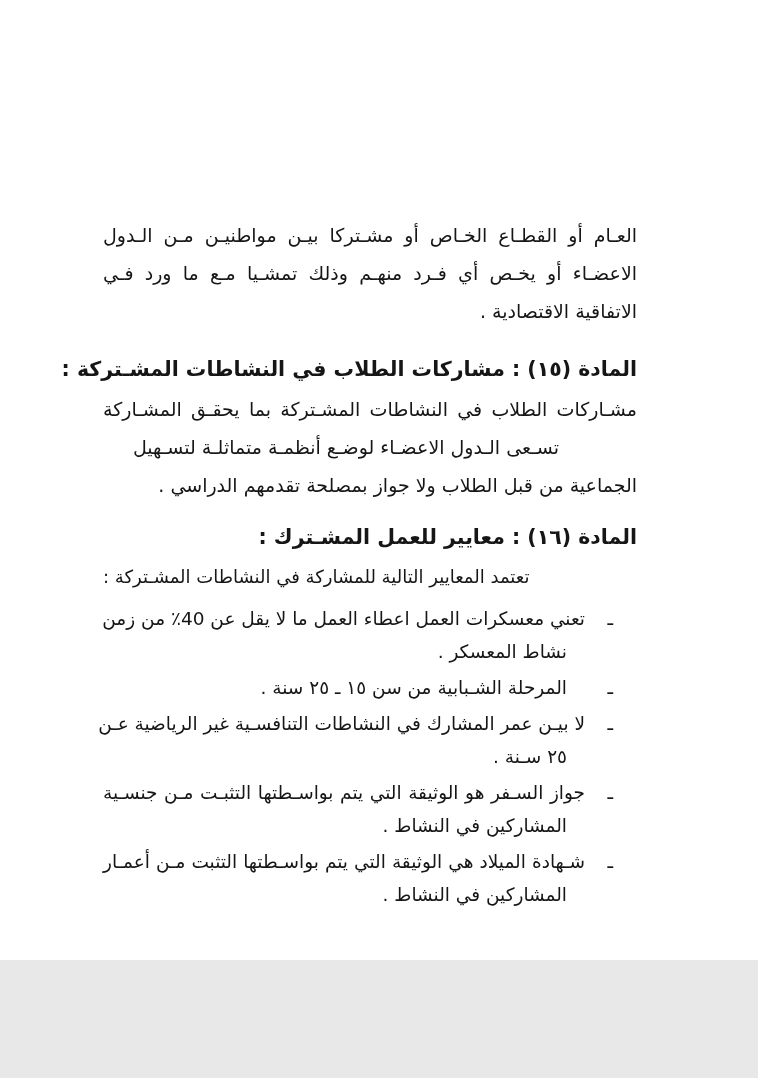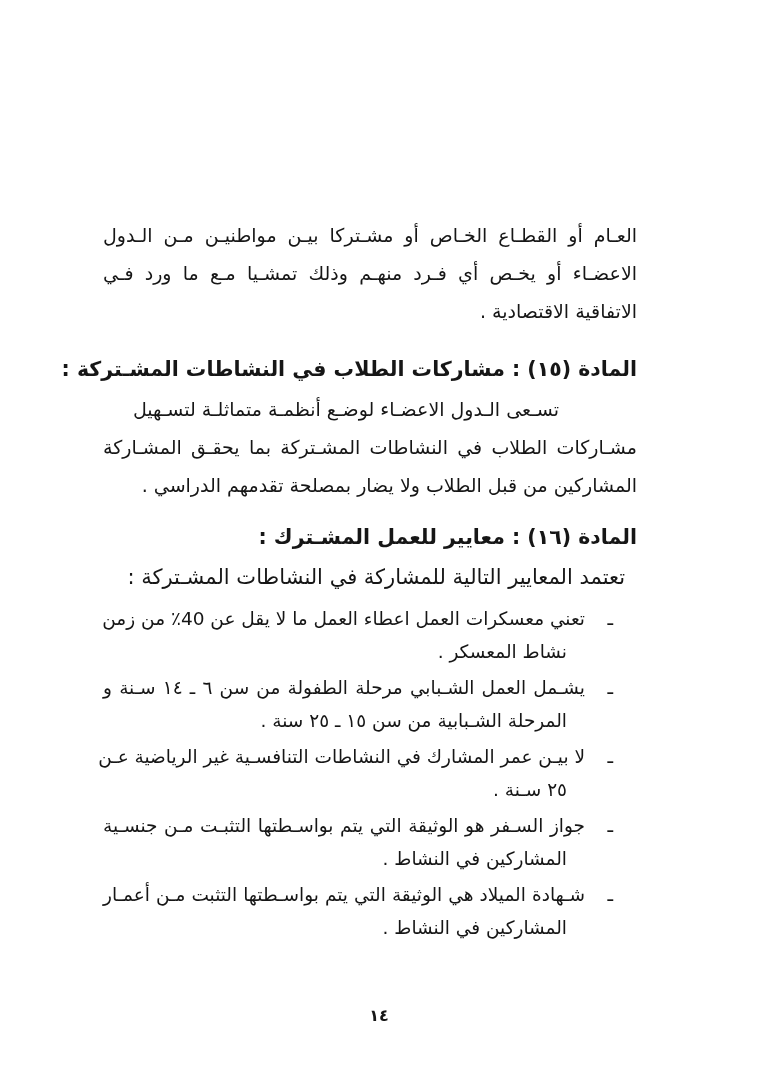--- a/index.html
+++ b/index.html
@@ -3,21 +3,21 @@
 <meta charset="utf-8">
 <style>
   html, body {
     margin: 0;
     padding: 0;
     background: #e8e8e8;
   }
   .page {
     position: relative;
     width: 758px;
-    height: 1078px;
+    height: 960px;
     margin: 0 auto;
     background: #ffffff;
     overflow: hidden;
     direction: rtl;
     font-family: "DejaVu Sans", sans-serif;
     color: #161616;
   }
   .content {
     position: absolute;
     top: 216px;
@@ -42,23 +42,23 @@
   .heading {
     font-size: 20.5px;
     font-weight: bold;
     line-height: 42px;
     text-align: right;
     white-space: nowrap;
   }
   .h15 { margin-top: 18px; text-align: center; }
   .h16 { margin-top: 12px; }
   .introline {
-    font-size: 21px;
+    font-size: 18px;
     line-height: 38px;
-    text-align: right;
+    text-align: left;
     padding-right: 12px;
     white-space: nowrap;
   }
   .criteria {
     margin-top: 6px;
     padding-right: 24px;
   }
   .criterion {
     display: flex;
     flex-direction: row;
@@ -109,43 +109,42 @@
 
     <div>
       <div class="bodyline">العـام أو القطـاع الخـاص أو مشـتركا بيـن مواطنيـن مـن الـدول</div>
       <div class="bodyline">الاعضـاء أو يخـص أي فـرد منهـم وذلك تمشـيا مـع ما ورد فـي</div>
       <div class="bodyline lastline">الاتفاقية الاقتصادية .</div>
     </div>
 
     <div class="heading h15">المادة (١٥) : مشاركات الطلاب في النشاطات المشـتركة :</div>
 
     <div>
+      <div class="bodyline">مشـاركات الطلاب في النشاطات المشـتركة بما يحقـق المشـاركة</div>
       <div class="bodyline lastline indent-first">تسـعى الـدول الاعضـاء لوضـع أنظمـة متماثلـة لتسـهيل</div>
-      <div class="bodyline">مشـاركات الطلاب في النشاطات المشـتركة بما يحقـق المشـاركة</div>
-      <div class="bodyline lastline">المشاركين من قبل الطلاب ولا يضار بمصلحة تقدمهم الدراسي .</div>
+      <div class="bodyline lastline">الجماعية من قبل الطلاب ولا جواز بمصلحة تقدمهم الدراسي .</div>
     </div>
 
     <div class="heading h16">المادة (١٦) : معايير للعمل المشـترك :</div>
 
     <div class="introline">تعتمد المعايير التالية للمشاركة في النشاطات المشـتركة :</div>
 
     <div class="criteria">
 
       <div class="criterion">
         <div class="dash">ـ</div>
         <div class="crit-text">
           <div class="critline">تعني معسكرات العمل اعطاء العمل ما لا يقل عن 40٪ من زمن</div>
           <div class="critline cont">نشاط المعسكر .</div>
         </div>
       </div>
 
       <div class="criterion">
         <div class="dash">ـ</div>
         <div class="crit-text">
-          <div class="critline">يشـمل العمل الشـبابي مرحلة الطفولة من سن ٦ ـ ١٤ سـنة و</div>
           <div class="critline cont">المرحلة الشـبابية من سن ١٥ ـ ٢٥ سنة .</div>
         </div>
       </div>
 
       <div class="criterion">
         <div class="dash">ـ</div>
         <div class="crit-text">
           <div class="critline">لا بيـن عمر المشارك في النشاطات التنافسـية غير الرياضية عـن</div>
           <div class="critline cont">٢٥ سـنة .</div>
         </div>

